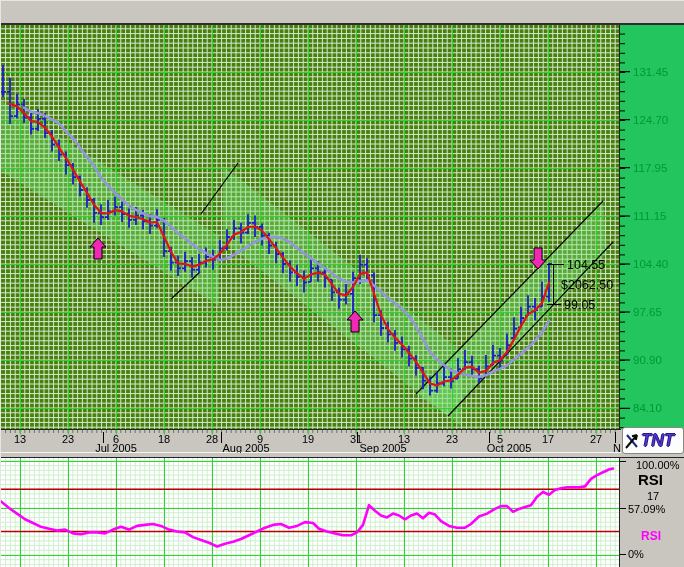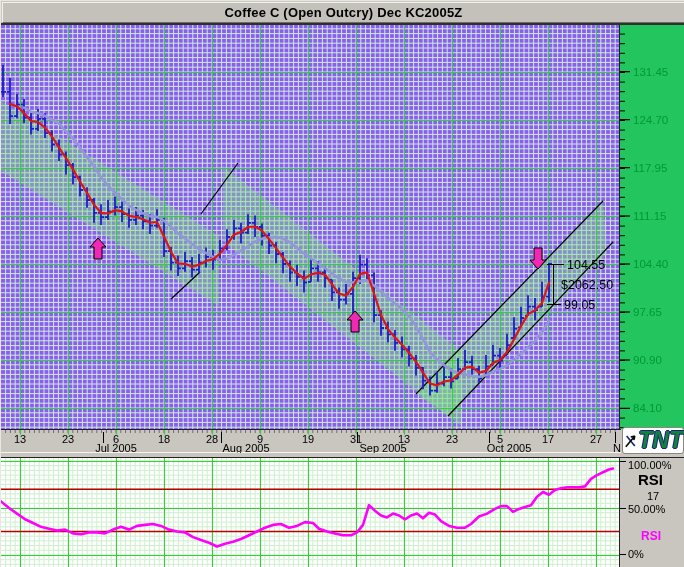--- a/index.html
+++ b/index.html
@@ -13,21 +13,21 @@
     position:absolute;left:1px;top:1px;width:682px;height:21px;
     background:#c4c1bb;border-top:1px solid #f2f1ee;border-left:1px solid #f2f1ee;
     border-bottom:1px solid #6e6b66;text-align:center;
   }
   .titlebar .title{
     font-size:13px;font-weight:bold;color:#000;line-height:20px;
     letter-spacing:0.2px;
   }
   .title-rule{position:absolute;left:0;top:22px;width:684px;height:2px;background:#2f2f2f;}
   .main-plot{
-    position:absolute;left:0;top:24px;width:618px;height:404px;background:#8b5cf6;
+    position:absolute;left:0;top:24px;width:618px;height:404px;background:#4d7c0f;
   }
   .price-axis{
     position:absolute;left:618px;top:24px;width:66px;height:404px;background:#22c55e;
     border-left:1px solid #222;
   }
   .date-axis{
     position:absolute;left:0;top:428px;width:620px;height:24px;background:#c9c6c0;
     border-top:1px solid #222;border-bottom:1px solid #f5f4f2;
   }
   .separator{position:absolute;left:0;top:453px;width:684px;height:3px;background:#c9c6c0;}
@@ -42,34 +42,31 @@
   .rsi-side .lbl{position:absolute;white-space:nowrap;}
   .rsi-side .tick{position:absolute;left:0;width:6px;height:1px;background:#000;}
   .rsi-title{font-weight:bold;font-size:15px;}
   .rsi-legend{color:#ff00ff;font-weight:bold;font-size:12px;}
   .logo{
     position:absolute;left:621px;top:426px;width:62px;height:27px;background:#fdfdfd;
     border:1px solid #8a8880;border-radius:3px;display:flex;align-items:center;
     justify-content:flex-start;padding-left:2px;z-index:5;
   }
   .logo .tnt{
-    font-weight:bold;font-style:italic;font-size:23px;color:#15803d;letter-spacing:0px;
+    font-weight:normal;font-style:italic;font-size:17px;color:#6d28d9;letter-spacing:0px;
     text-shadow:-1px 0 #16247e,1px 0 #16247e,0 -1px #16247e,0 1px #16247e;
     margin-left:1px;
   }
   svg{display:block;}
   text{font-family:"Liberation Sans",sans-serif;}
 </style>
 </head>
 <body>
 
 <div class="window">
-  <div class="titlebar">
-    <div class="title">Coffee C (Open Outcry) Dec KC2005Z</div>
-  </div>
   <div class="title-rule"></div>
 
   <div class="main-plot">
     <svg id="main-svg" width="618" height="404" viewBox="0 24 618 404">
         <path d="M4.6,24V428M9.4,24V428M14.2,24V428M19.0,24V428M23.8,24V428M28.6,24V428M33.4,24V428M38.2,24V428M43.0,24V428M47.8,24V428M52.6,24V428M57.4,24V428M62.2,24V428M67.0,24V428M71.8,24V428M76.6,24V428M81.4,24V428M86.2,24V428M91.0,24V428M95.8,24V428M100.6,24V428M105.4,24V428M110.2,24V428M115.0,24V428M119.8,24V428M124.6,24V428M129.4,24V428M134.2,24V428M139.0,24V428M143.8,24V428M148.6,24V428M153.4,24V428M158.2,24V428M163.0,24V428M167.8,24V428M172.6,24V428M177.4,24V428M182.2,24V428M187.0,24V428M191.8,24V428M196.6,24V428M201.4,24V428M206.2,24V428M211.0,24V428M215.8,24V428M220.6,24V428M225.4,24V428M230.2,24V428M235.0,24V428M239.8,24V428M244.6,24V428M249.4,24V428M254.2,24V428M259.0,24V428M263.8,24V428M268.6,24V428M273.4,24V428M278.2,24V428M283.0,24V428M287.8,24V428M292.6,24V428M297.4,24V428M302.2,24V428M307.0,24V428M311.8,24V428M316.6,24V428M321.4,24V428M326.2,24V428M331.0,24V428M335.8,24V428M340.6,24V428M345.4,24V428M350.2,24V428M355.0,24V428M359.8,24V428M364.6,24V428M369.4,24V428M374.2,24V428M379.0,24V428M383.8,24V428M388.6,24V428M393.4,24V428M398.2,24V428M403.0,24V428M407.8,24V428M412.6,24V428M417.4,24V428M422.2,24V428M427.0,24V428M431.8,24V428M436.6,24V428M441.4,24V428M446.2,24V428M451.0,24V428M455.8,24V428M460.6,24V428M465.4,24V428M470.2,24V428M475.0,24V428M479.8,24V428M484.6,24V428M489.4,24V428M494.2,24V428M499.0,24V428M503.8,24V428M508.6,24V428M513.4,24V428M518.2,24V428M523.0,24V428M527.8,24V428M532.6,24V428M537.4,24V428M542.2,24V428M547.0,24V428M551.8,24V428M556.6,24V428M561.4,24V428M566.2,24V428M571.0,24V428M575.8,24V428M580.6,24V428M585.4,24V428M590.2,24V428M595.0,24V428M599.8,24V428M604.6,24V428M609.4,24V428M614.2,24V428M0,23.0H618M0,27.8H618M0,32.6H618M0,37.4H618M0,42.2H618M0,47.0H618M0,51.8H618M0,56.6H618M0,61.4H618M0,66.2H618M0,71.0H618M0,75.8H618M0,80.6H618M0,85.4H618M0,90.2H618M0,95.0H618M0,99.8H618M0,104.6H618M0,109.4H618M0,114.2H618M0,119.0H618M0,123.8H618M0,128.6H618M0,133.4H618M0,138.2H618M0,143.0H618M0,147.8H618M0,152.6H618M0,157.4H618M0,162.2H618M0,167.0H618M0,171.8H618M0,176.6H618M0,181.4H618M0,186.2H618M0,191.0H618M0,195.8H618M0,200.6H618M0,205.4H618M0,210.2H618M0,215.0H618M0,219.8H618M0,224.6H618M0,229.4H618M0,234.2H618M0,239.0H618M0,243.8H618M0,248.6H618M0,253.4H618M0,258.2H618M0,263.0H618M0,267.8H618M0,272.6H618M0,277.4H618M0,282.2H618M0,287.0H618M0,291.8H618M0,296.6H618M0,301.4H618M0,306.2H618M0,311.0H618M0,315.8H618M0,320.6H618M0,325.4H618M0,330.2H618M0,335.0H618M0,339.8H618M0,344.6H618M0,349.4H618M0,354.2H618M0,359.0H618M0,363.8H618M0,368.6H618M0,373.4H618M0,378.2H618M0,383.0H618M0,387.8H618M0,392.6H618M0,397.4H618M0,402.2H618M0,407.0H618M0,411.8H618M0,416.6H618M0,421.4H618M0,426.2H618" stroke="#cdefcd" stroke-width="1" fill="none"></path>
         <polygon points="0,100 218,235 218,305 0,170" fill="rgba(126,233,126,0.40)"></polygon>
         <polygon points="222,165 460,350 460,425 222,240" fill="rgba(126,233,126,0.40)"></polygon>
         <polygon points="415,393 602,200 606,252 447,415" fill="rgba(126,233,126,0.40)"></polygon>
         <path d="M19.5,24V428M67.5,24V428M115.5,24V428M163.5,24V428M211.5,24V428M259.5,24V428M307.5,24V428M355.5,24V428M403.5,24V428M451.5,24V428M499.5,24V428M547.5,24V428M595.5,24V428M0,23.5H618M0,71.5H618M0,119.5H618M0,167.5H618M0,215.5H618M0,263.5H618M0,311.5H618M0,359.5H618M0,407.5H618" stroke="#2fd42f" stroke-width="1" fill="none" shape-rendering="crispEdges"></path>
         <line x1="200" y1="213" x2="237" y2="162" stroke="#000" stroke-width="1.2"></line>
@@ -156,20 +153,20 @@
         <line x1="0" y1="488.2" x2="618" y2="488.2" stroke="#b80000" stroke-width="1.4"></line>
         <line x1="0" y1="530.5" x2="618" y2="530.5" stroke="#b80000" stroke-width="1.4"></line>
         <polyline points="0,500.4 8,507.0 16,512.6 24,518.3 32,522.0 40,525.8 48,527.7 56,529.6 64,528.6 72,532.4 80,533.3 88,531.4 96,531.4 104,532.4 112,528.6 120,525.8 128,528.6 136,524.9 144,523.9 152,523.0 160,524.9 168,528.6 176,530.5 184,531.4 192,536.1 200,539.0 208,541.8 216,545.5 224,542.7 232,540.8 240,538.0 248,534.3 256,530.5 264,526.7 272,523.9 280,523.0 288,526.7 296,524.9 304,521.1 312,522.0 318,527.7 326,530.5 334,532.4 342,534.3 350,534.3 356,531.4 362,523.9 368,504.2 374,509.8 380,514.5 386,516.4 392,512.6 398,514.5 404,518.3 410,514.5 416,512.6 422,517.3 428,511.7 434,513.6 440,520.2 448,524.9 456,526.7 464,526.7 470,523.0 478,515.5 486,512.6 494,507.9 500,505.1 506,505.1 512,510.8 518,507.9 524,506.1 530,504.2 536,495.7 542,491.0 548,493.8 554,489.1 560,487.3 566,486.3 572,486.3 578,486.3 584,485.4 590,477.9 596,474.1 602,471.3 608,468.5 612,467.5" stroke="#ff00ff" stroke-width="2.6" fill="none" stroke-linejoin="round" stroke-linecap="round"></polyline>
       </svg>
   </div>
 
   <div class="rsi-side">
     <div class="tick" style="top:3px"></div>
     <div class="tick" style="top:50px"></div>
     <div class="tick" style="top:96px"></div>
-    <div class="lbl" style="left:8px;top:1px">100.00%</div>
+    <div class="lbl" style="left:16px;top:1px">100.00%</div>
     <div class="lbl rsi-title" style="left:18px;top:13px">RSI</div>
     <div class="lbl" style="left:27px;top:32px">17</div>
-    <div class="lbl" style="left:8px;top:45px">50.00%</div>
+    <div class="lbl" style="left:8px;top:45px">57.09%</div>
     <div class="lbl rsi-legend" style="left:21px;top:71px">RSI</div>
     <div class="lbl" style="left:8px;top:90px">0%</div>
   </div>
 </div>
 
 </body></html>

